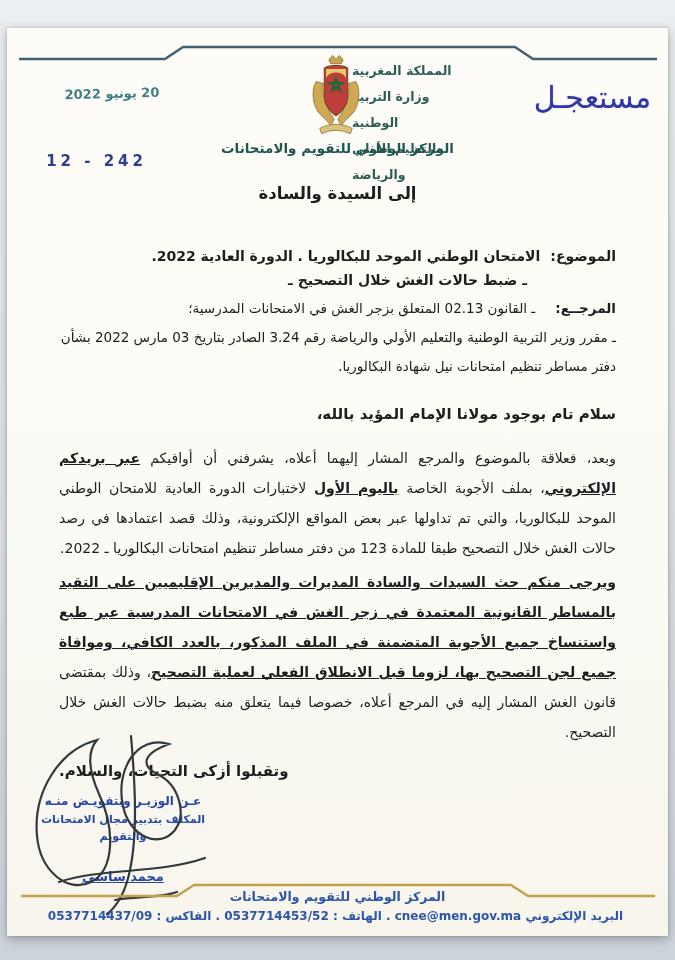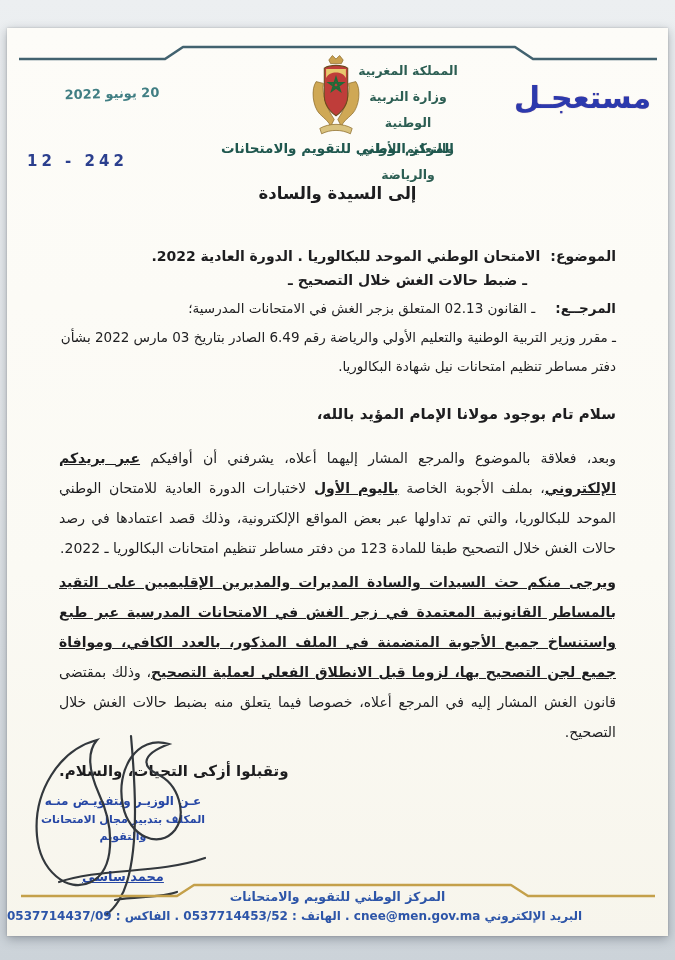--- a/index.html
+++ b/index.html
@@ -14,46 +14,46 @@
     position:absolute; left:7px; top:28px; width:661px; height:908px;
     background:linear-gradient(180deg,#fdfcf8 0%,#fbfaf4 60%,#f7f5ec 100%);
     box-shadow:0 3px 10px rgba(40,50,60,.35), 0 0 2px rgba(0,0,0,.2);
     direction:rtl;
   }
   svg.rule-top { position:absolute; top:12px; left:0; width:661px; height:24px; }
   svg.rule-bottom { position:absolute; top:853px; left:0; width:661px; height:20px; }
 
   .urgent {
     position:absolute; top:52px; left:508px; width:136px;
-    color:#2c39ad; font-size:30px; font-weight:bold; text-align:right;
+    color:#2c39ad; font-size:30px; font-weight:normal; text-align:right;
     text-shadow:0 0 1px rgba(150,40,60,.45);
     letter-spacing:1px;
   }
   .datestamp {
     position:absolute; top:58px; left:40px; width:130px;
     color:#2c7177; font-size:13px; font-weight:bold; text-align:center;
     transform:rotate(-1.6deg); letter-spacing:1px; opacity:.9;
     direction:rtl;
   }
   .h-ar {
-    position:absolute; top:30px; right:204px; width:112px; text-align:center;
+    position:absolute; top:30px; right:204px; width:112px; text-align:left;
     color:#2c5e53; font-size:12.5px; font-weight:bold; line-height:26px;
   }
   .h-emblem { position:absolute; top:26px; left:302px; width:54px; height:84px; }
   .h-tif {
     position:absolute; top:36px; left:176px; width:130px; text-align:center;
     color:#2f6b70; font-size:10.5px; font-weight:bold; line-height:26px; letter-spacing:1px;
     direction:ltr;
   }
   .center-name {
     position:absolute; top:112px; left:0; width:661px; text-align:center;
     color:#1f574e; font-size:13.5px; font-weight:bold;
   }
   .refnum {
-    position:absolute; top:124px; left:20px; width:120px; text-align:left;
+    position:absolute; top:124px; left:20px; width:120px; text-align:right;
     color:#2b3f8e; font-size:15px; font-weight:bold;
   }
   .refnum span { letter-spacing:4px; }
 
   .content {
     position:absolute; top:156px; right:52px; left:52px; color:#1d1d1f;
   }
   .addr1 { text-align:center; font-size:16.5px; font-weight:bold; }
   .addr2 { text-align:center; font-size:17px; font-weight:bold; margin-top:10px; }
   .subject { margin-top:40px; font-size:14px; font-weight:bold; line-height:1.9; }
@@ -77,21 +77,21 @@
   .sig .s1 { font-size:12px; font-weight:bold; }
   .sig .s2 { font-size:11px; font-weight:bold; }
   .sig .sname { font-size:13px; font-weight:bold; margin-top:22px; text-decoration:underline; letter-spacing:2px; }
   svg.scribble { position:absolute; top:704px; left:12px; width:200px; height:186px; pointer-events:none; }
 
   .f-center {
     position:absolute; top:861px; left:0; width:661px; text-align:center;
     color:#2d55a8; font-size:12.5px; font-weight:bold;
   }
   .f-contact {
-    position:absolute; top:881px; left:0; width:616px; text-align:left;
+    position:absolute; top:881px; left:0; width:616px; text-align:right;
     color:#2d55a8; font-size:12px; font-weight:bold; direction:rtl;
   }
 </style>
 </head>
 <body>
 
 <div class="photo">
   <div class="page">
 
     <svg class="rule-top" viewBox="0 0 661 24">
@@ -132,21 +132,21 @@
 
       <div class="subject">
         <span class="lbl">الموضوع:</span><span>الامتحان الوطني الموحد للبكالوريا . الدورة العادية 2022.</span>
       </div>
       <div class="subject2">ـ ضبط حالات الغش خلال التصحيح ـ</div>
 
       <div class="refs">
         <div>
           <span class="lbl">المرجــع:</span><span>ـ القانون 02.13 المتعلق بزجر الغش في الامتحانات المدرسية؛</span>
         </div>
-        <div>ـ مقرر وزير التربية الوطنية والتعليم الأولي والرياضة رقم 6.49 الصادر بتاريخ 03 مارس 2022 بشأن دفتر مساطر تنظيم امتحانات نيل شهادة البكالوريا.</div>
+        <div>ـ مقرر وزير التربية الوطنية والتعليم الأولي والرياضة رقم 3.24 الصادر بتاريخ 03 مارس 2022 بشأن دفتر مساطر تنظيم امتحانات نيل شهادة البكالوريا.</div>
       </div>
 
       <div class="salutation">سلام تام بوجود مولانا الإمام المؤيد بالله،</div>
 
       <p class="para"><span>وبعد، فعلاقة بالموضوع والمرجع المشار إليهما أعلاه، يشرفني أن أوافيكم </span><span class="bu">عبر بريدكم الإلكتروني</span><span>، بملف الأجوبة الخاصة </span><span class="bu">باليوم الأول</span><span> لاختبارات الدورة العادية للامتحان الوطني الموحد للبكالوريا، والتي تم تداولها عبر بعض المواقع الإلكترونية، وذلك قصد اعتمادها في رصد حالات الغش خلال التصحيح طبقا للمادة 123 من دفتر مساطر تنظيم امتحانات البكالوريا ـ 2022.</span></p>
 
       <p class="para second"><span class="bu">ويرجى منكم حث السيدات والسادة المديرات والمديرين الإقليميين على التقيد بالمساطر القانونية المعتمدة في زجر الغش في الامتحانات المدرسية عبر طبع واستنساخ جميع الأجوبة المتضمنة في الملف المذكور، بالعدد الكافي، وموافاة جميع لجن التصحيح بها، لزوما قبل الانطلاق الفعلي لعملية التصحيح</span><span>، وذلك بمقتضى قانون الغش المشار إليه في المرجع أعلاه، خصوصا فيما يتعلق منه بضبط حالات الغش خلال التصحيح.</span></p>
 
       <div class="closing">وتقبلوا أزكى التحيات، والسلام.</div>
     </div>

